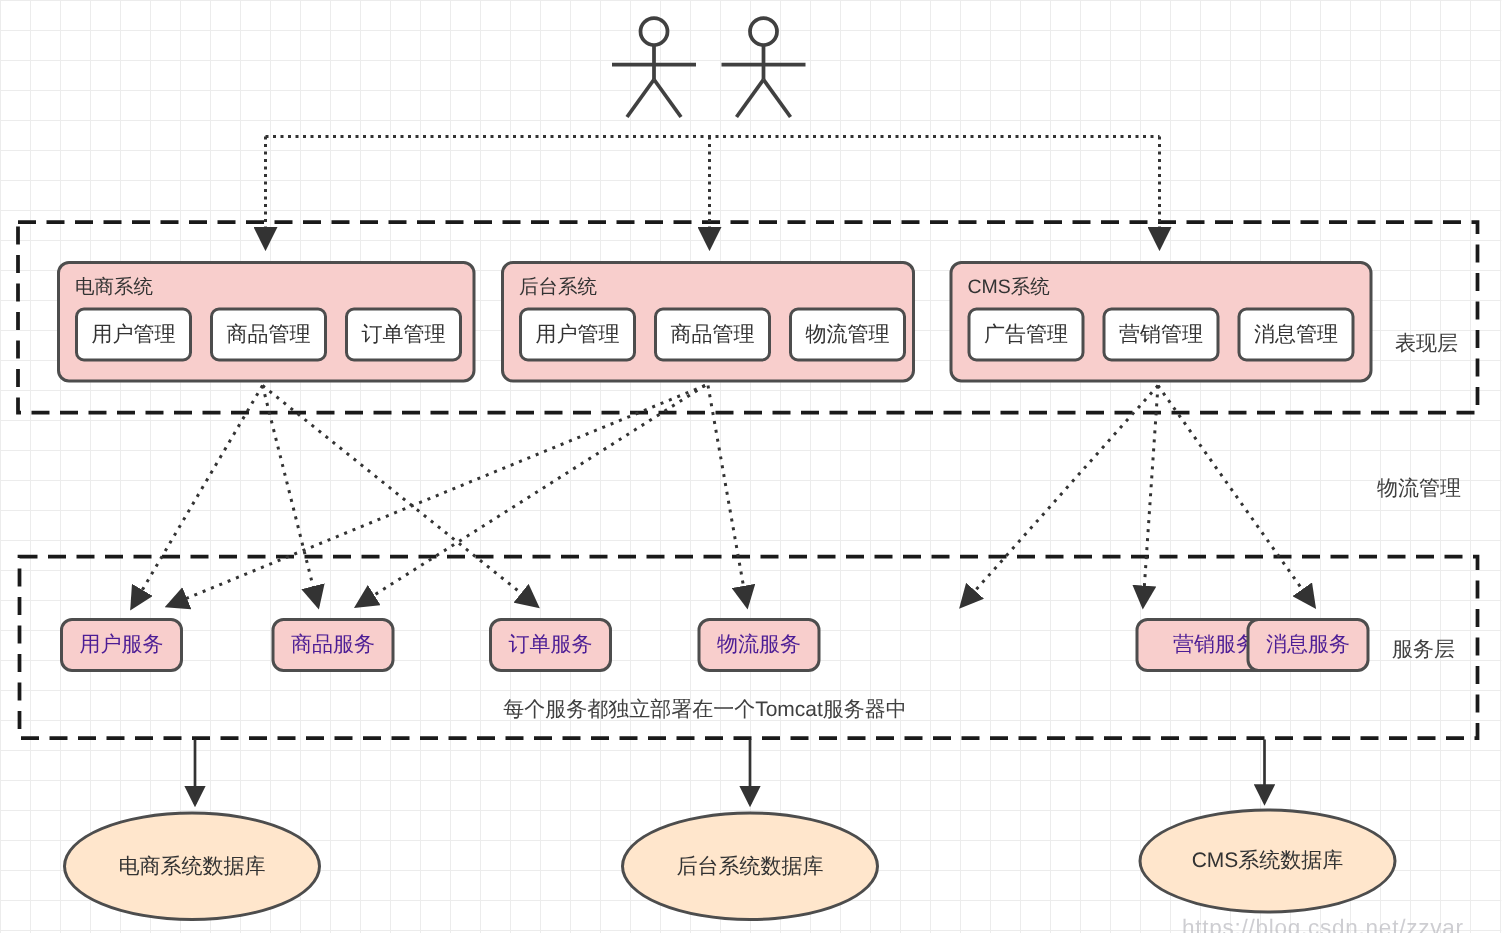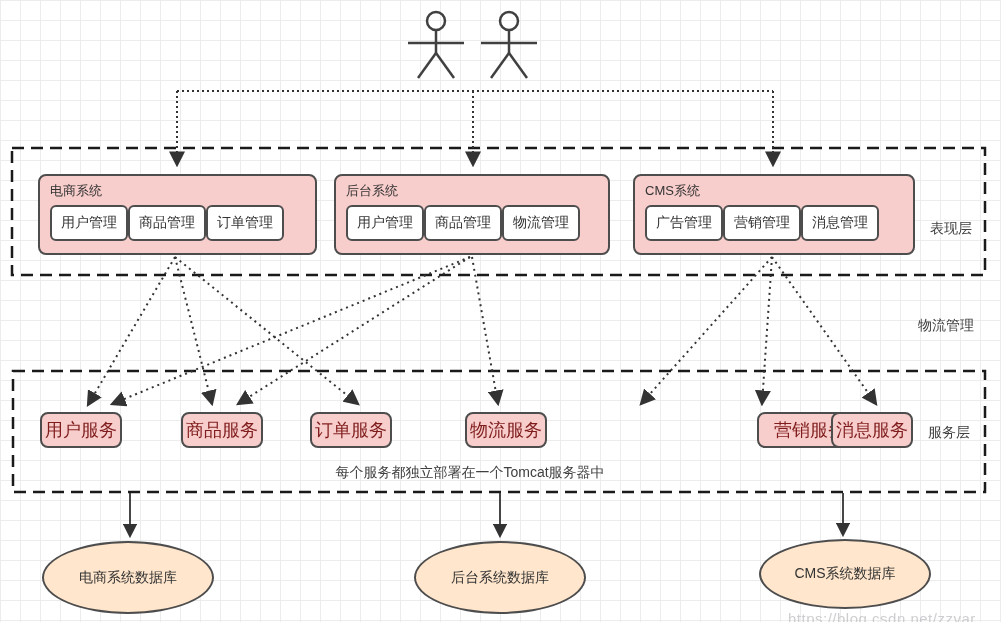--- a/index.html
+++ b/index.html
@@ -12,30 +12,30 @@
     font-family:"Liberation Sans","DejaVu Sans",sans-serif;
     color:#3b3b3b;
   }
   svg.overlay{position:absolute;left:0;top:0;width:1001px;height:622px;}
   .abs{position:absolute;box-sizing:border-box;}
   .sysbox{
     background:#f8cecc;border:2px solid #4d4d4d;border-radius:8px;
     padding:4px 10px 0 10px;
   }
   .systitle{font-size:13px;line-height:22px;color:#333;}
-  .modrow{display:flex;gap:0;margin-top:3px;}
+  .modrow{display:flex;gap:12px;margin-top:3px;}
   .module{
     background:#ffffff;border:2px solid #4d4d4d;border-radius:6px;
     height:32px;display:flex;align-items:center;justify-content:center;
     font-size:14px;color:#333;padding:0 9px;white-space:nowrap;
   }
   .svcbox{
     background:#f8cecc;border:2px solid #4d4d4d;border-radius:8px;
     height:36px;display:flex;align-items:center;justify-content:center;
-    font-size:18px;color:#7f1d1d;white-space:nowrap;
+    font-size:14px;color:#4c1d95;white-space:nowrap;
   }
   .db{
     background:#ffe6cc;border:2px solid #4d4d4d;border-radius:50%;
     display:flex;align-items:center;justify-content:center;
     font-size:14px;color:#333;white-space:nowrap;
   }
   .lbl{font-size:14px;color:#404040;white-space:nowrap;}
   .caption{font-size:14px;color:#404040;white-space:nowrap;transform:translateX(-50%);}
   .watermark{font-size:15px;color:rgba(190,190,195,0.75);white-space:nowrap;letter-spacing:0.5px;}
 </style>
@@ -121,21 +121,21 @@
       <div class="module">消息管理</div>
     </div>
   </div>
 
   <div class="abs lbl" style="left:930px;top:220px;">表现层</div>
   <div class="abs lbl" style="left:918px;top:317px;">物流管理</div>
   <div class="abs lbl" style="left:928px;top:424px;">服务层</div>
 
   <div class="abs svcbox" style="left:40px;top:412px;width:82px;">用户服务</div>
   <div class="abs svcbox" style="left:181px;top:412px;width:82px;">商品服务</div>
-  <div class="abs svcbox" style="left:310px;top:412px;width:82px;">订单服务</div>
+  <div class="abs svcbox" style="left:326px;top:412px;width:82px;">订单服务</div>
   <div class="abs svcbox" style="left:465px;top:412px;width:82px;">物流服务</div>
   <div class="abs svcbox" style="left:757px;top:412px;width:106px;">营销服务</div>
   <div class="abs svcbox" style="left:831px;top:412px;width:82px;">消息服务</div>
 
   <div class="abs caption" style="left:470px;top:464px;">每个服务都独立部署在一个Tomcat服务器中</div>
 
   <div class="abs db" style="left:42px;top:541px;width:172px;height:73px;">电商系统数据库</div>
   <div class="abs db" style="left:414px;top:541px;width:172px;height:73px;">后台系统数据库</div>
   <div class="abs db" style="left:759px;top:539px;width:172px;height:70px;">CMS系统数据库</div>
 

